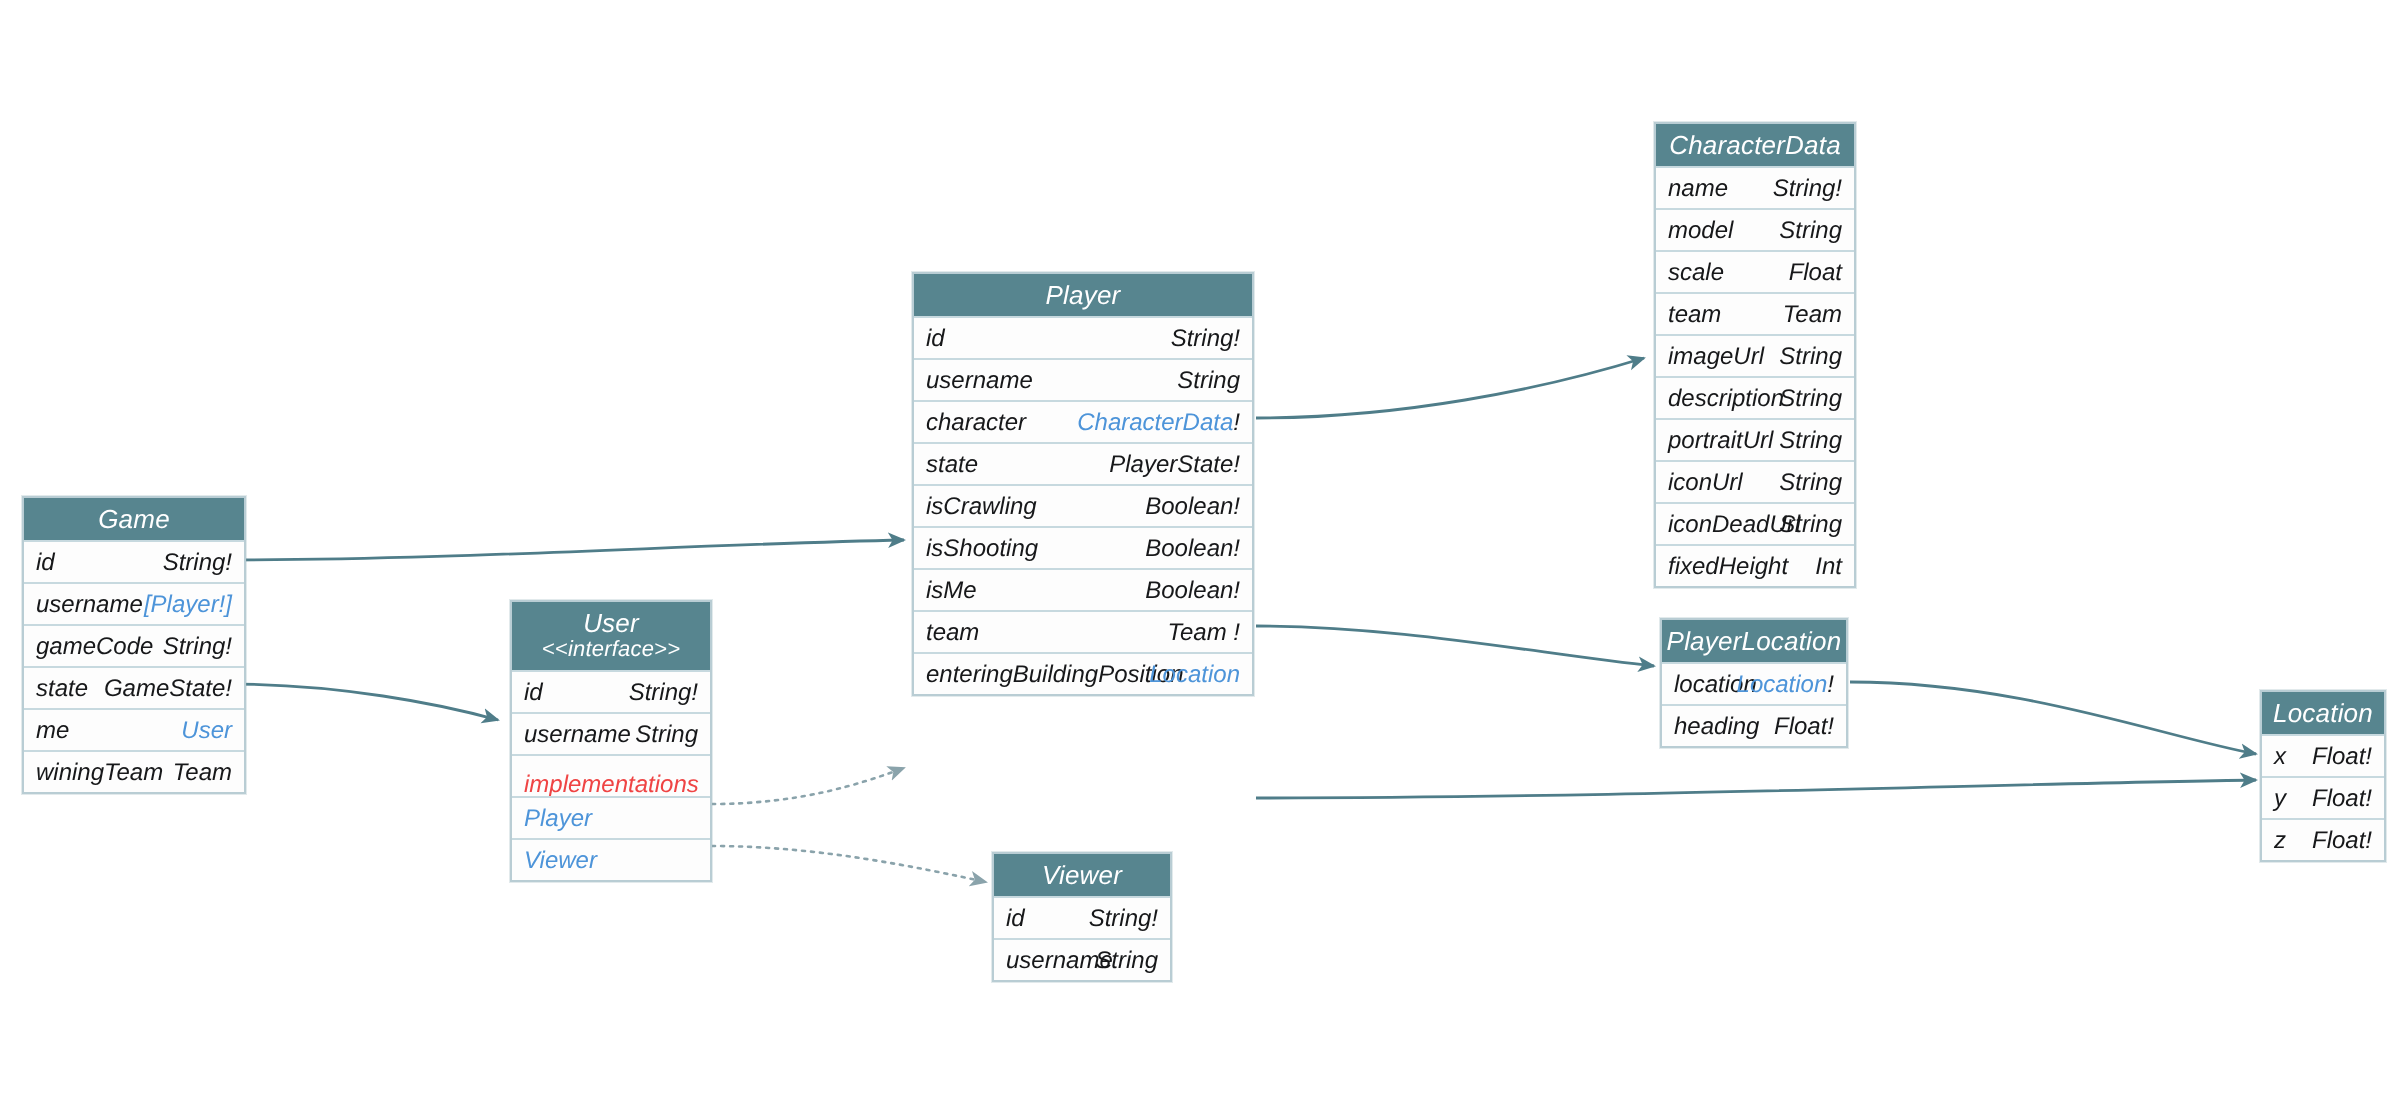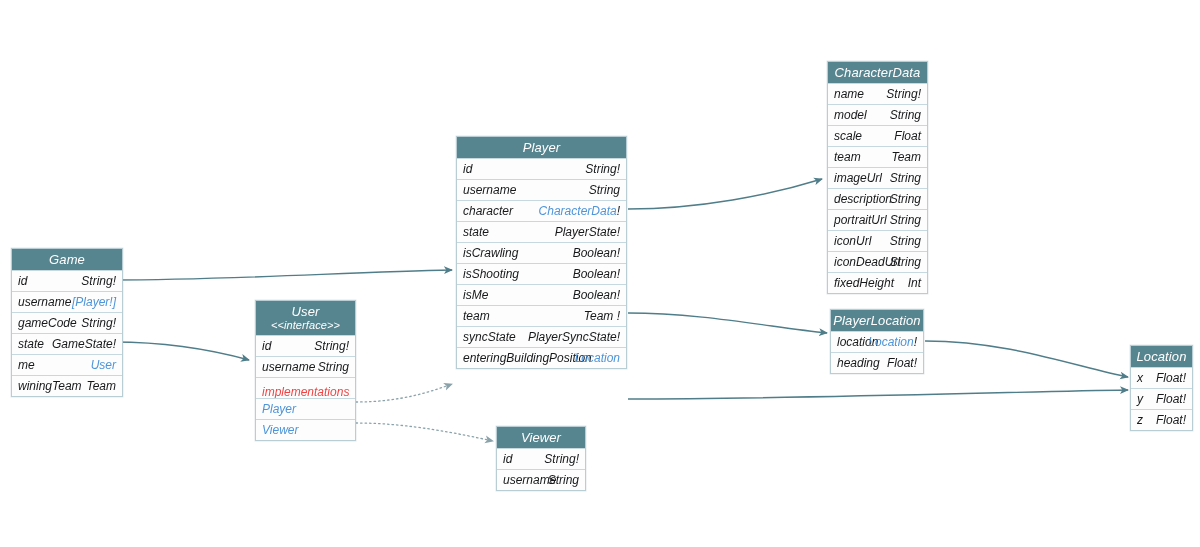--- a/index.html
+++ b/index.html
@@ -225,24 +225,20 @@
     </div>
     <div class="row">
       <span class="fname">isMe</span>
       <span class="ftype">Boolean!</span>
     </div>
     <div class="row">
       <span class="fname">team</span>
       <span class="ftype">Team !</span>
     </div>
     <div class="row">
-      <span class="fname">syncState</span>
-      <span class="ftype">PlayerSyncState!</span>
-    </div>
-    <div class="row">
       <span class="fname">enteringBuildingPosition</span>
       <span class="ftype ref">Location</span>
     </div>
   </div>
 
   <div class="entity" style="left:496px; top:426px; width:90px;">
     <div class="entity-title">Viewer</div>
     <div class="row">
       <span class="fname">id</span>
       <span class="ftype">String!</span>

